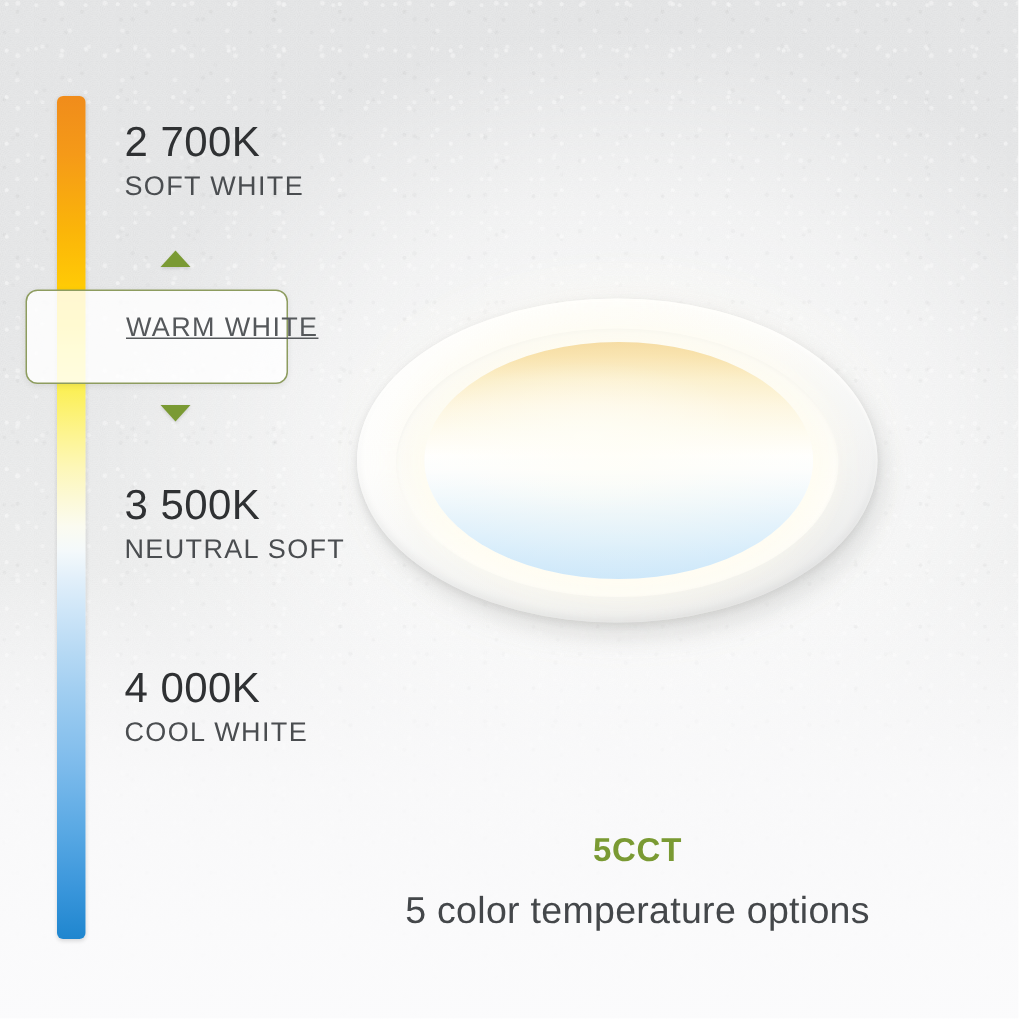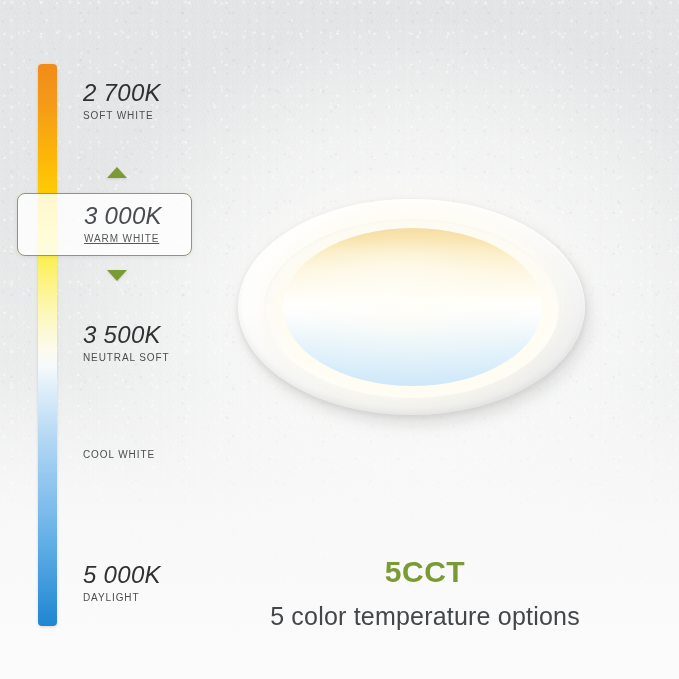--- a/index.html
+++ b/index.html
@@ -90,29 +90,28 @@
       #1f86cf 100%);
     box-shadow: 0 1px 3px rgba(0,0,0,0.14);
   }
 
   
   .cct-label {
     position: absolute;
     left: 83px;
   }
   .cct-temp {
-    font-size: 24px;
+    font-size: 28px;
     color: #2f3133;
     letter-spacing: 0.3px;
     line-height: 1.05;
     white-space: nowrap;
-    font-style: italic;
   }
   .cct-name {
-    font-size: 10px;
+    font-size: 18px;
     color: #4a4d50;
     letter-spacing: 0.9px;
     margin-top: 5px;
     white-space: nowrap;
   }
 
   .lbl-2700 { top: 80px; }
   .lbl-3500 { top: 322px; }
   .lbl-4000 { top: 444px; }
   .lbl-5000 { top: 562px; }
@@ -234,21 +233,21 @@
 
   
   .caption {
     position: absolute;
     left: 200px;
     top: 555px;
     width: 450px;
     text-align: center;
   }
   .caption-title {
-    font-size: 30px;
+    font-size: 22px;
     font-weight: bold;
     color: #7a9a33;
     letter-spacing: 0.5px;
     line-height: 1.1;
   }
   .caption-sub {
     margin-top: 14px;
     font-size: 25px;
     color: #44474a;
     letter-spacing: 0.2px;
@@ -267,40 +266,36 @@
 
   <div class="cct-label lbl-2700">
     <div class="cct-temp">2 700K</div>
     <div class="cct-name">SOFT WHITE</div>
   </div>
 
   <div class="arrow arrow-up"></div>
 
   <div class="cct-card">
     <div class="card-inner">
-      <div class="cct-temp">3 000K</div>
       <div class="cct-name">WARM WHITE</div>
     </div>
   </div>
 
   <div class="arrow arrow-down"></div>
 
   <div class="cct-label lbl-3500">
     <div class="cct-temp">3 500K</div>
     <div class="cct-name">NEUTRAL SOFT</div>
   </div>
 
   <div class="cct-label lbl-4000">
+    <div class="cct-temp">4 000K</div>
     <div class="cct-name">COOL WHITE</div>
   </div>
 
-  <div class="cct-label lbl-5000">
-    <div class="cct-temp">5 000K</div>
-    <div class="cct-name">DAYLIGHT</div>
-  </div>
 
   <div class="fixture">
     <div class="fix-shadow"></div>
     <div class="fix-trim"></div>
     <div class="fix-bevel"></div>
     <div class="fix-lens"></div>
     <div class="fix-lens-gloss"></div>
     <div class="fix-glow"></div>
   </div>
 

